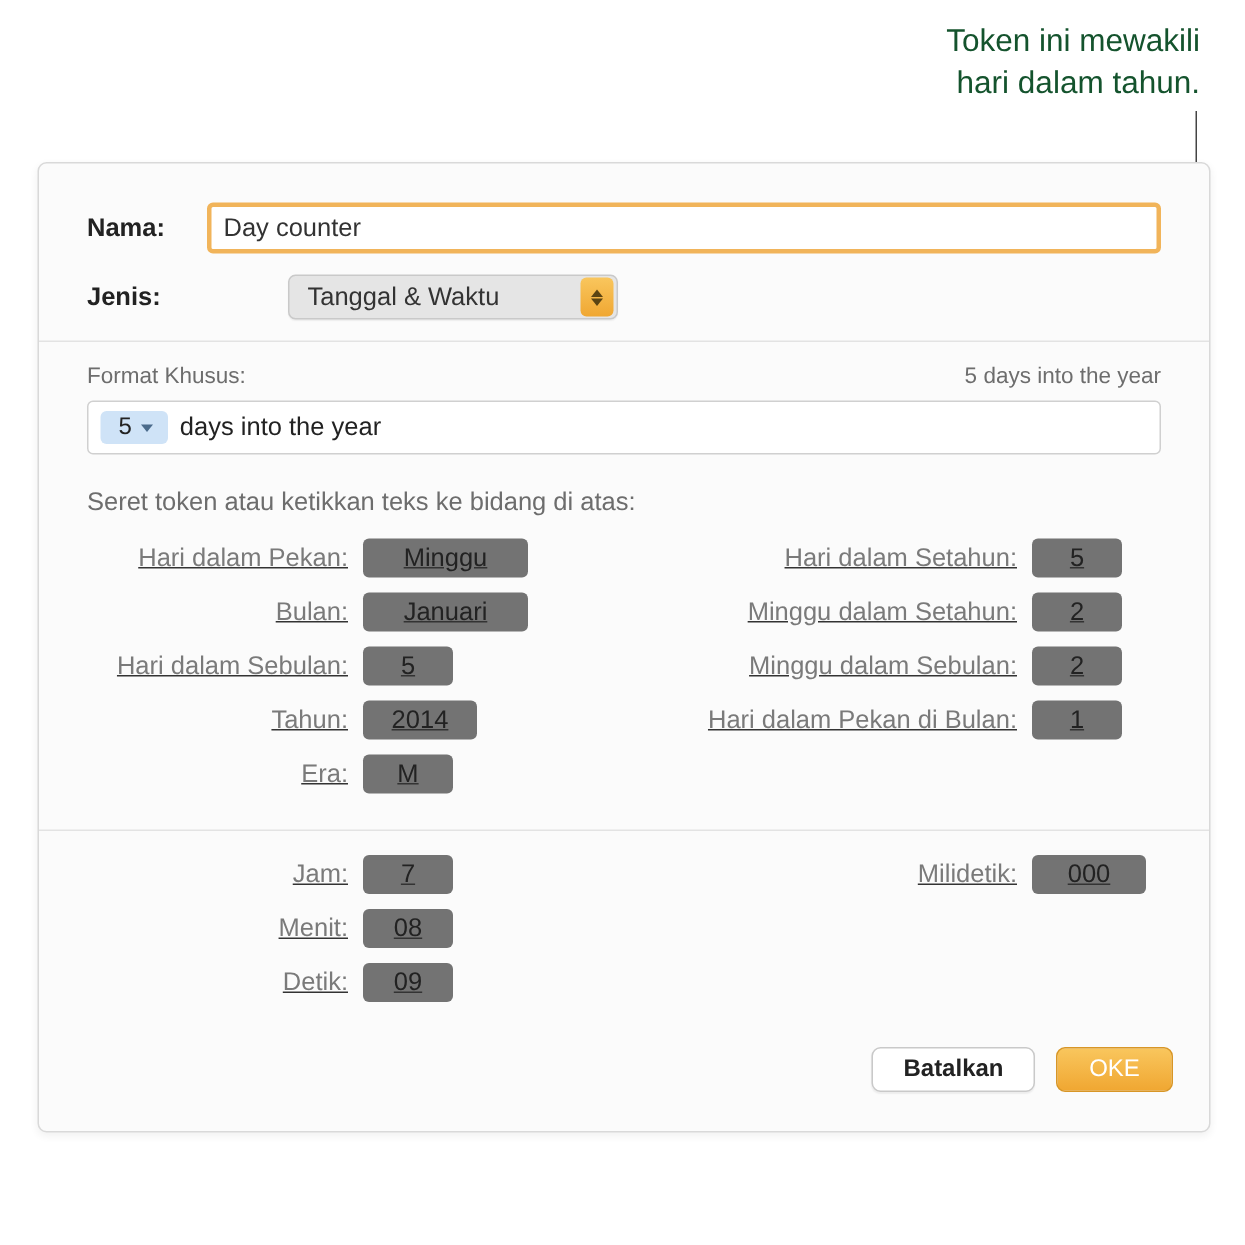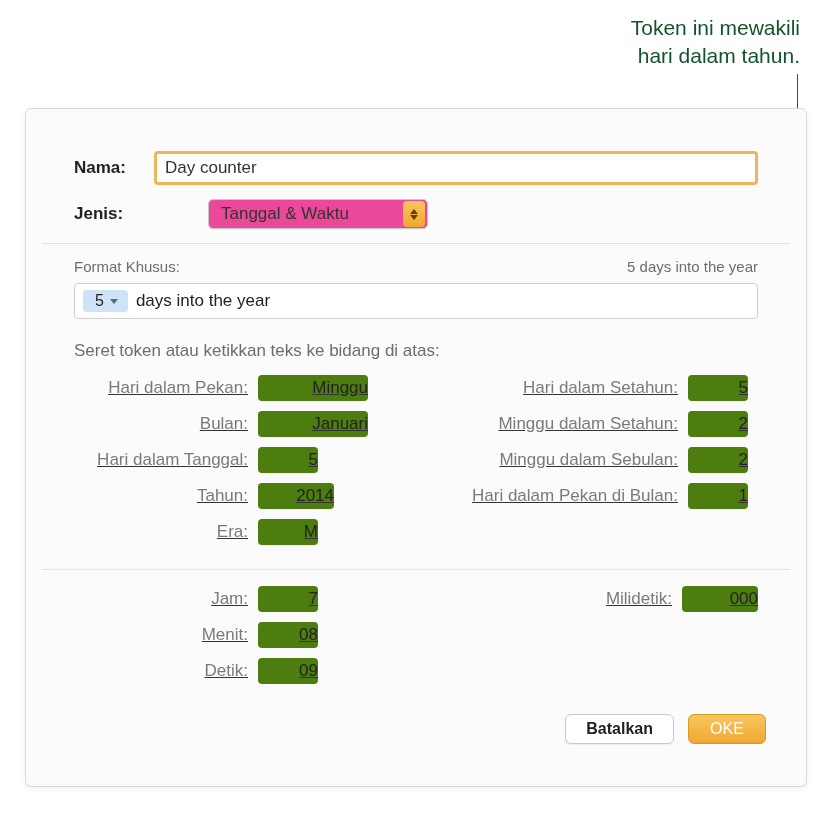--- a/index.html
+++ b/index.html
@@ -28,21 +28,21 @@
     }
     .dialog {
       position: absolute;
       top: 108px;
       left: 25px;
       width: 782px;
       background: #fbfbfb;
       border: 1px solid #d9d9d9;
       border-radius: 6px;
       box-shadow: 0 2px 6px rgba(0,0,0,0.06);
-      padding: 16px;
+      padding: 0;
     }
     .section-top {
       padding: 26px 32px 14px 32px;
     }
     .row {
       display: flex;
       align-items: center;
       margin-bottom: 14px;
     }
     .label-col {
@@ -58,21 +58,21 @@
       background: #fff;
       padding: 0 8px;
       font-size: 17px;
       color: #333;
       outline: none;
     }
     .type-select {
       display: inline-flex;
       align-items: center;
       height: 30px;
-      background: #ec4899;
+      background: #e5e5e5;
       border: 1px solid #c9c9c9;
       border-radius: 5px;
       padding: 0 0 0 12px;
       min-width: 220px;
       box-shadow: 0 1px 1px rgba(0,0,0,0.06);
       cursor: default;
     }
     .type-select .sel-text { flex: 1; }
     .stepper-btn {
       width: 22px;
@@ -153,24 +153,24 @@
     }
     .token-row .tlabel {
       color: #7a7a7a;
       text-align: right;
       padding-right: 10px;
       white-space: nowrap;
     }
     .token-col.left .tlabel { width: 184px; }
     .token-col.right .tlabel { width: 252px; }
     .token {
-      background: #4d7c0f;
+      background: #737373;
       border-radius: 4px;
       padding: 3px 0;
-      text-align: right;
+      text-align: center;
       min-width: 60px;
       color: #222;
       cursor: grab;
     }
     .token.wide { min-width: 110px; }
     .token.med { min-width: 76px; }
 
     .section-time {
       border-top: 1px solid #e3e3e3;
       padding: 16px 32px 10px 32px;
@@ -257,21 +257,21 @@
       <div class="token-col left" id="tokens-left">
           <div class="token-row">
             <div class="tlabel">Hari dalam Pekan:</div>
             <div class="token wide">Minggu</div>
           </div>
           <div class="token-row">
             <div class="tlabel">Bulan:</div>
             <div class="token wide">Januari</div>
           </div>
           <div class="token-row">
-            <div class="tlabel">Hari dalam Tanggal:</div>
+            <div class="tlabel">Hari dalam Sebulan:</div>
             <div class="token">5</div>
           </div>
           <div class="token-row">
             <div class="tlabel">Tahun:</div>
             <div class="token med">2014</div>
           </div>
           <div class="token-row">
             <div class="tlabel">Era:</div>
             <div class="token">M</div>
           </div>

